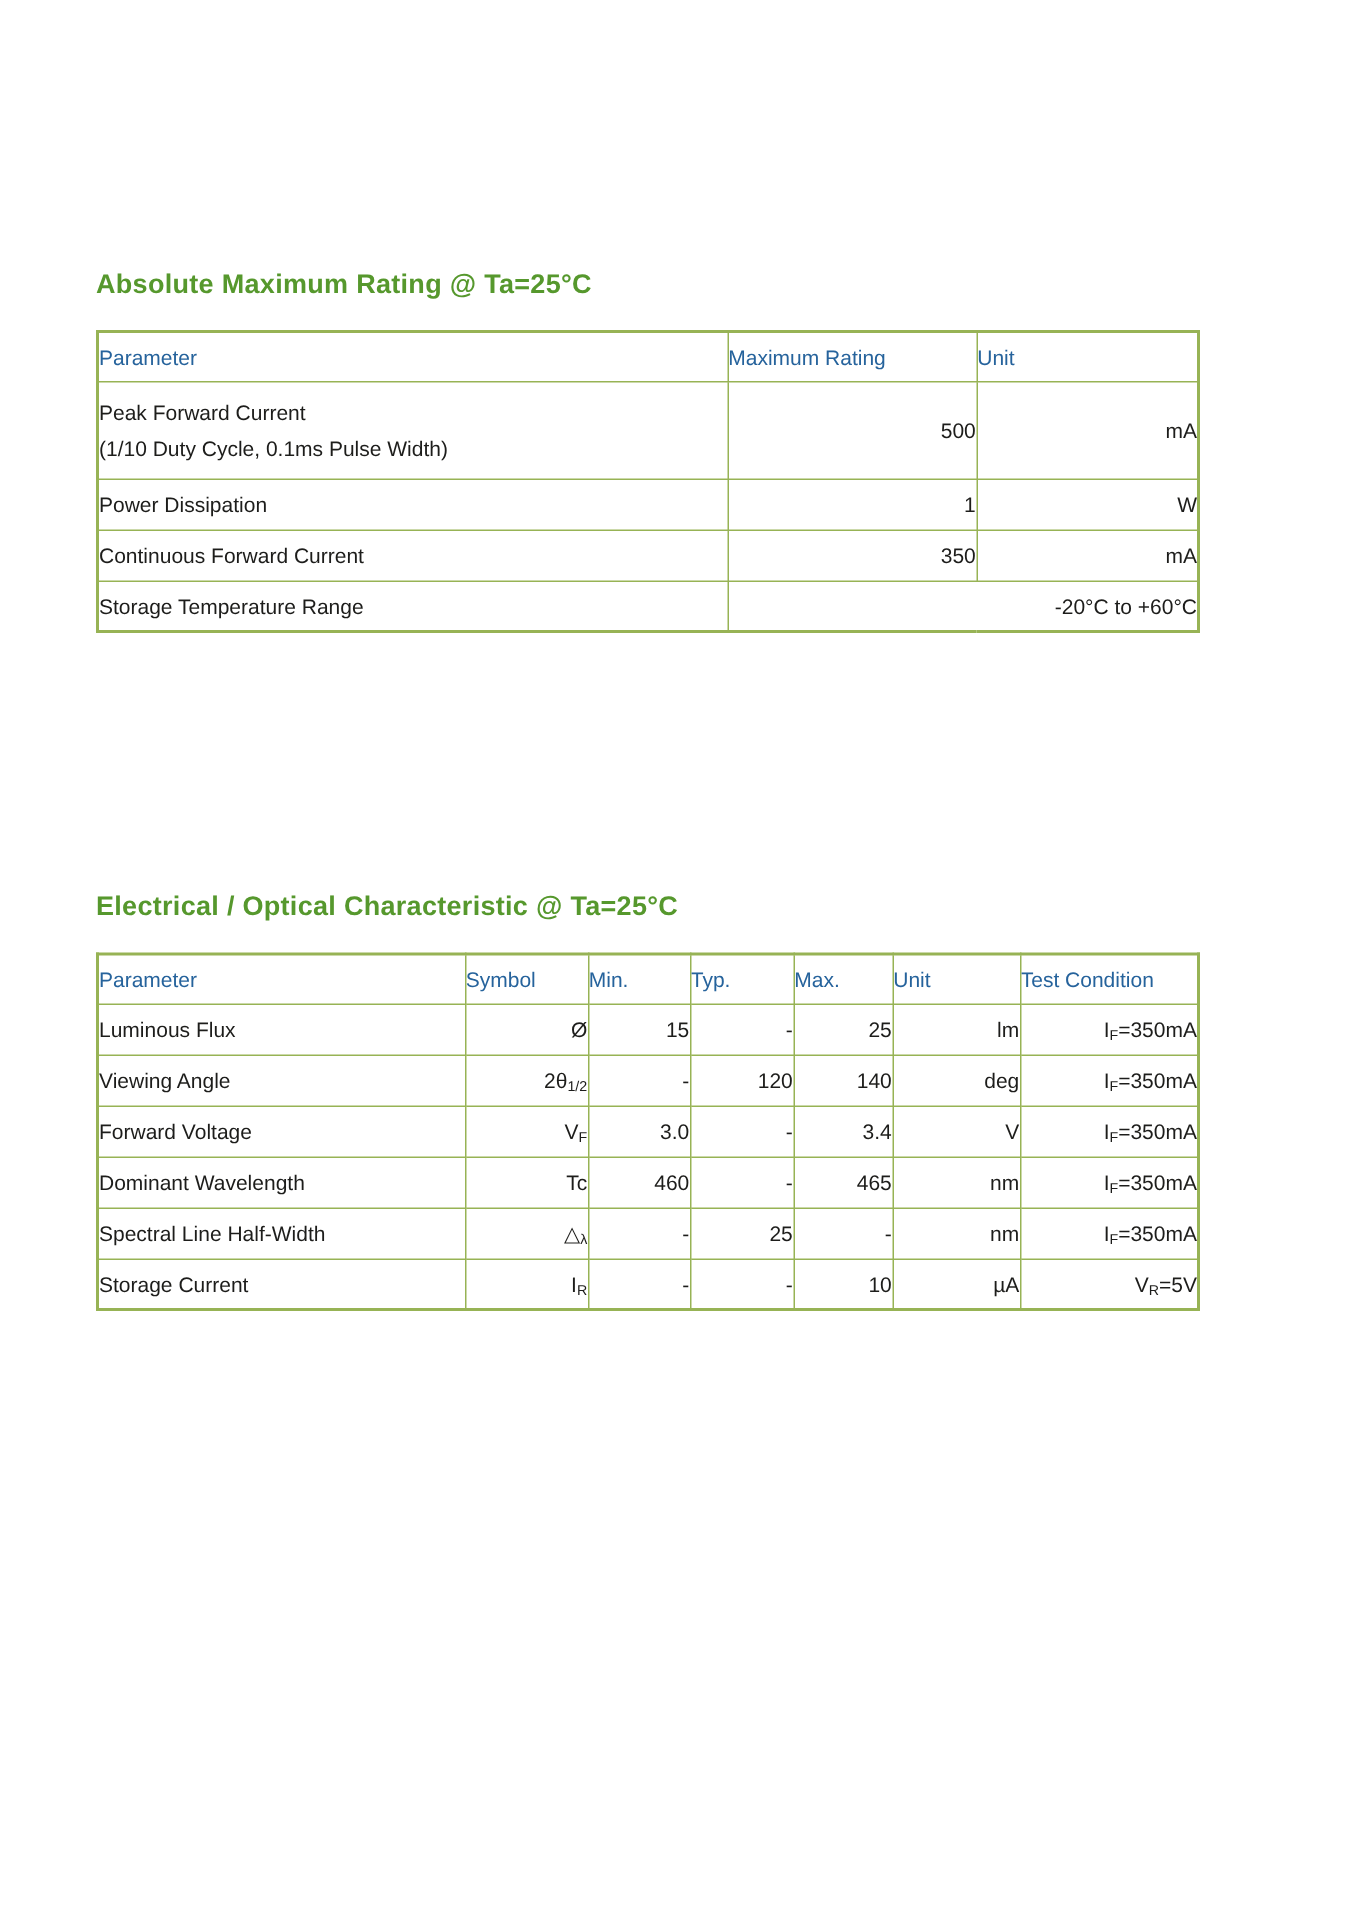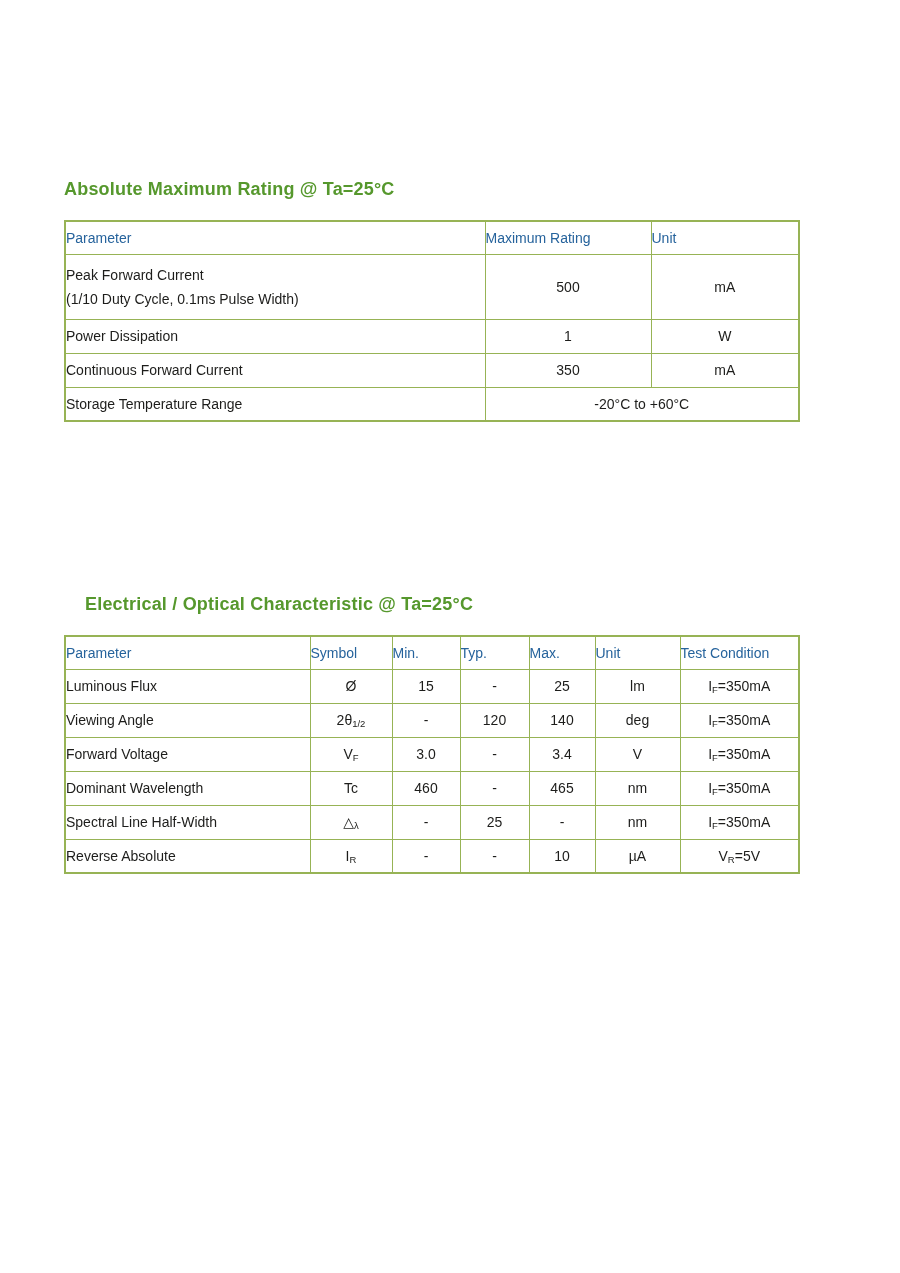--- a/index.html
+++ b/index.html
@@ -16,21 +16,21 @@
   .section-title {
     position: absolute;
     margin: 0;
     font-size: 18px;
     font-weight: bold;
     color: #56982d;
     letter-spacing: 0.2px;
     white-space: nowrap;
   }
   #title1 { left: 64px; top: 179px; }
-  #title2 { left: 64px; top: 594px; margin-left: 21px; }
+  #title2 { left: 64px; top: 594px; }
 
   table.dstable {
     position: absolute;
     left: 64px;
     border-collapse: collapse;
     table-layout: fixed;
     border: 2px solid #97b355;
   }
   #tbl1 { top: 220px; width: 734px; }
   #tbl2 { top: 635px; width: 734px; }
@@ -48,21 +48,21 @@
     color: #26639c;
     text-align: left;
     font-weight: normal;
   }
   .param {
     text-align: left;
     padding-left: 11px;
     margin-top: 40px;
   }
   .param .line { line-height: 24px; }
-  .center { text-align: center; }
+  .center { text-align: right; }
 
   #tbl1 thead tr { height: 33px; }
   #tbl1 tbody tr { height: 34px; }
   #tbl1 tbody tr.tall { height: 65px; }
 
   #tbl2 thead tr { height: 33px; }
   #tbl2 tbody tr { height: 34px; }
 
   sub {
     font-size: 9.5px;
@@ -188,21 +188,21 @@
       <tr>
         <td class="param">Spectral Line Half-Width</td>
         <td class="center"><span>△</span><sub>λ</sub></td>
         <td class="center">-</td>
         <td class="center">25</td>
         <td class="center">-</td>
         <td class="center">nm</td>
         <td class="center"><span>I</span><sub>F</sub><span>=350mA</span></td>
       </tr>
       <tr>
-        <td class="param">Reverse Absolute</td>
+        <td class="param">Storage Current</td>
         <td class="center"><span>I</span><sub>R</sub></td>
         <td class="center">-</td>
         <td class="center">-</td>
         <td class="center">10</td>
         <td class="center">µA</td>
         <td class="center"><span>V</span><sub>R</sub><span>=5V</span></td>
       </tr>
     </tbody>
   </table>
 

